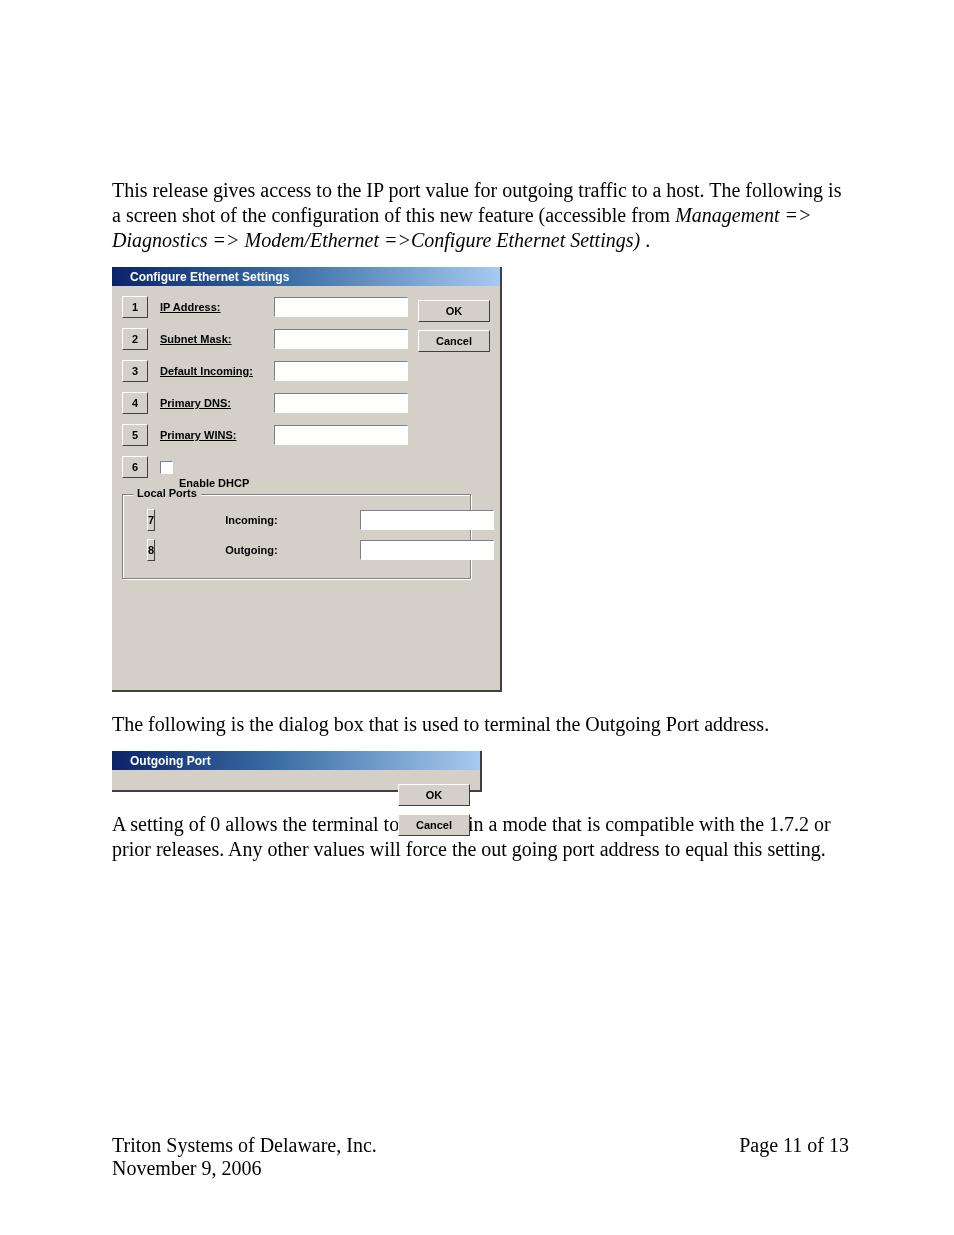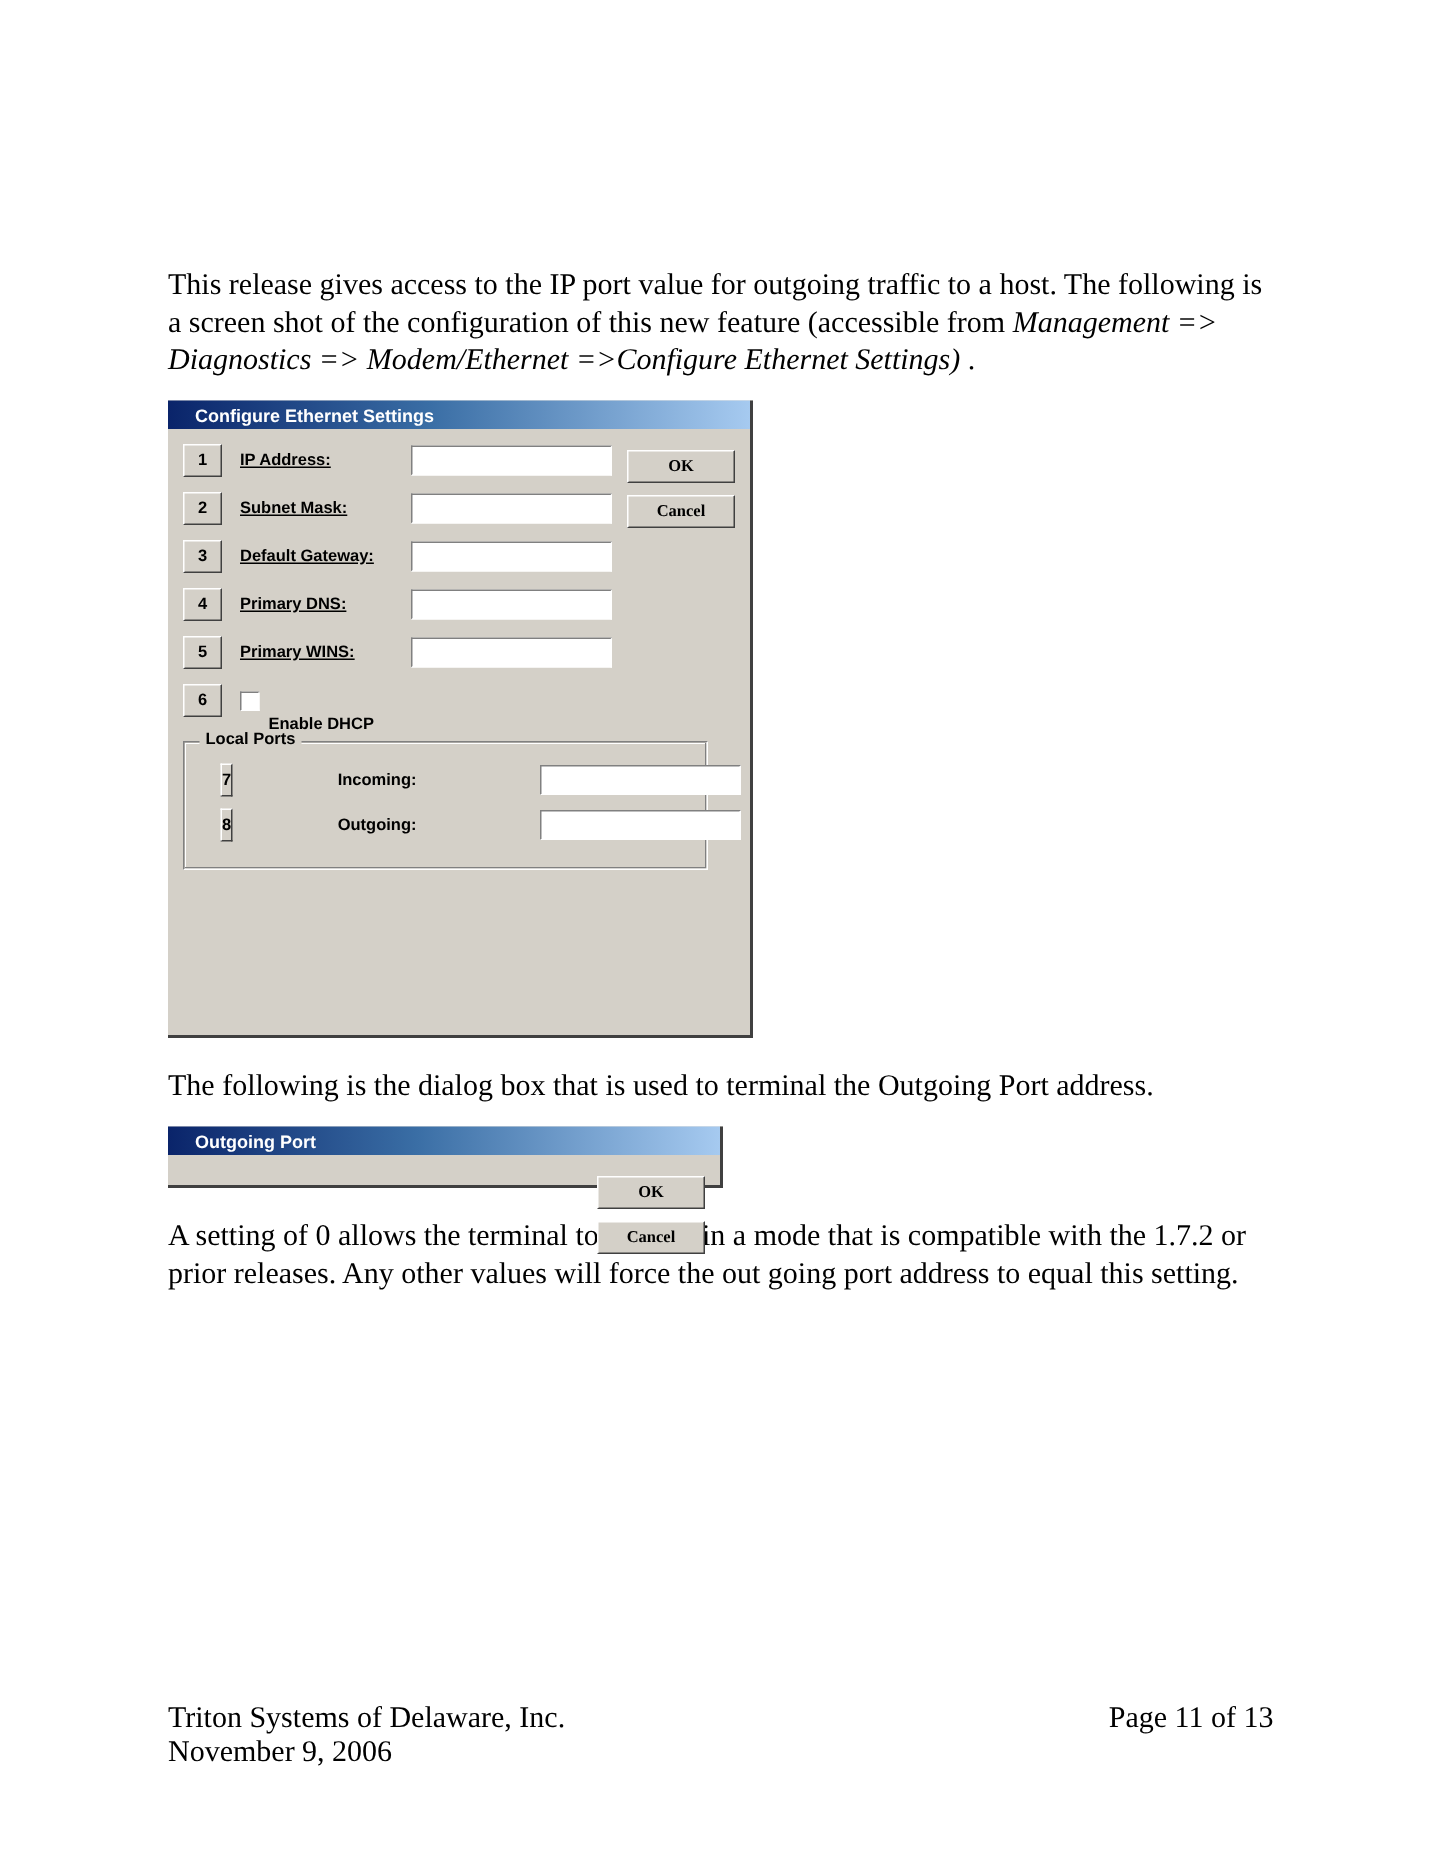--- a/index.html
+++ b/index.html
@@ -109,21 +109,21 @@
     width: 72px;
     height: 22px;
     background: #d4d0c8;
     border-top: 1px solid #ffffff;
     border-left: 1px solid #ffffff;
     border-right: 1px solid #404040;
     border-bottom: 1px solid #404040;
     box-sizing: border-box;
     font-size: 11px;
     font-weight: bold;
-    font-family: Liberation Serif, serif;
+    font-family: Liberation Sans, sans-serif;
     display: flex;
     align-items: center;
     justify-content: center;
     margin-bottom: 8px;
     cursor: default;
   }
 
   .checkbox-wrap {
     display: flex;
     align-items: center;
@@ -302,21 +302,21 @@
           <span>2</span>
         </div>
         <span class="eth-label">Subnet Mask:</span>
         <input class="eth-input" type="text" value="" style="">
       </div>
 
       <div class="eth-row">
         <div class="num-btn">
           <span>3</span>
         </div>
-        <span class="eth-label">Default Gateway:</span>
+        <span class="eth-label">Default Incoming:</span>
         <input class="eth-input" type="text" value="" style="">
       </div>
 
       <div class="eth-row">
         <div class="num-btn">
           <span>4</span>
         </div>
         <span class="eth-label">Primary DNS:</span>
         <input class="eth-input" type="text" value="" style="">
       </div>

